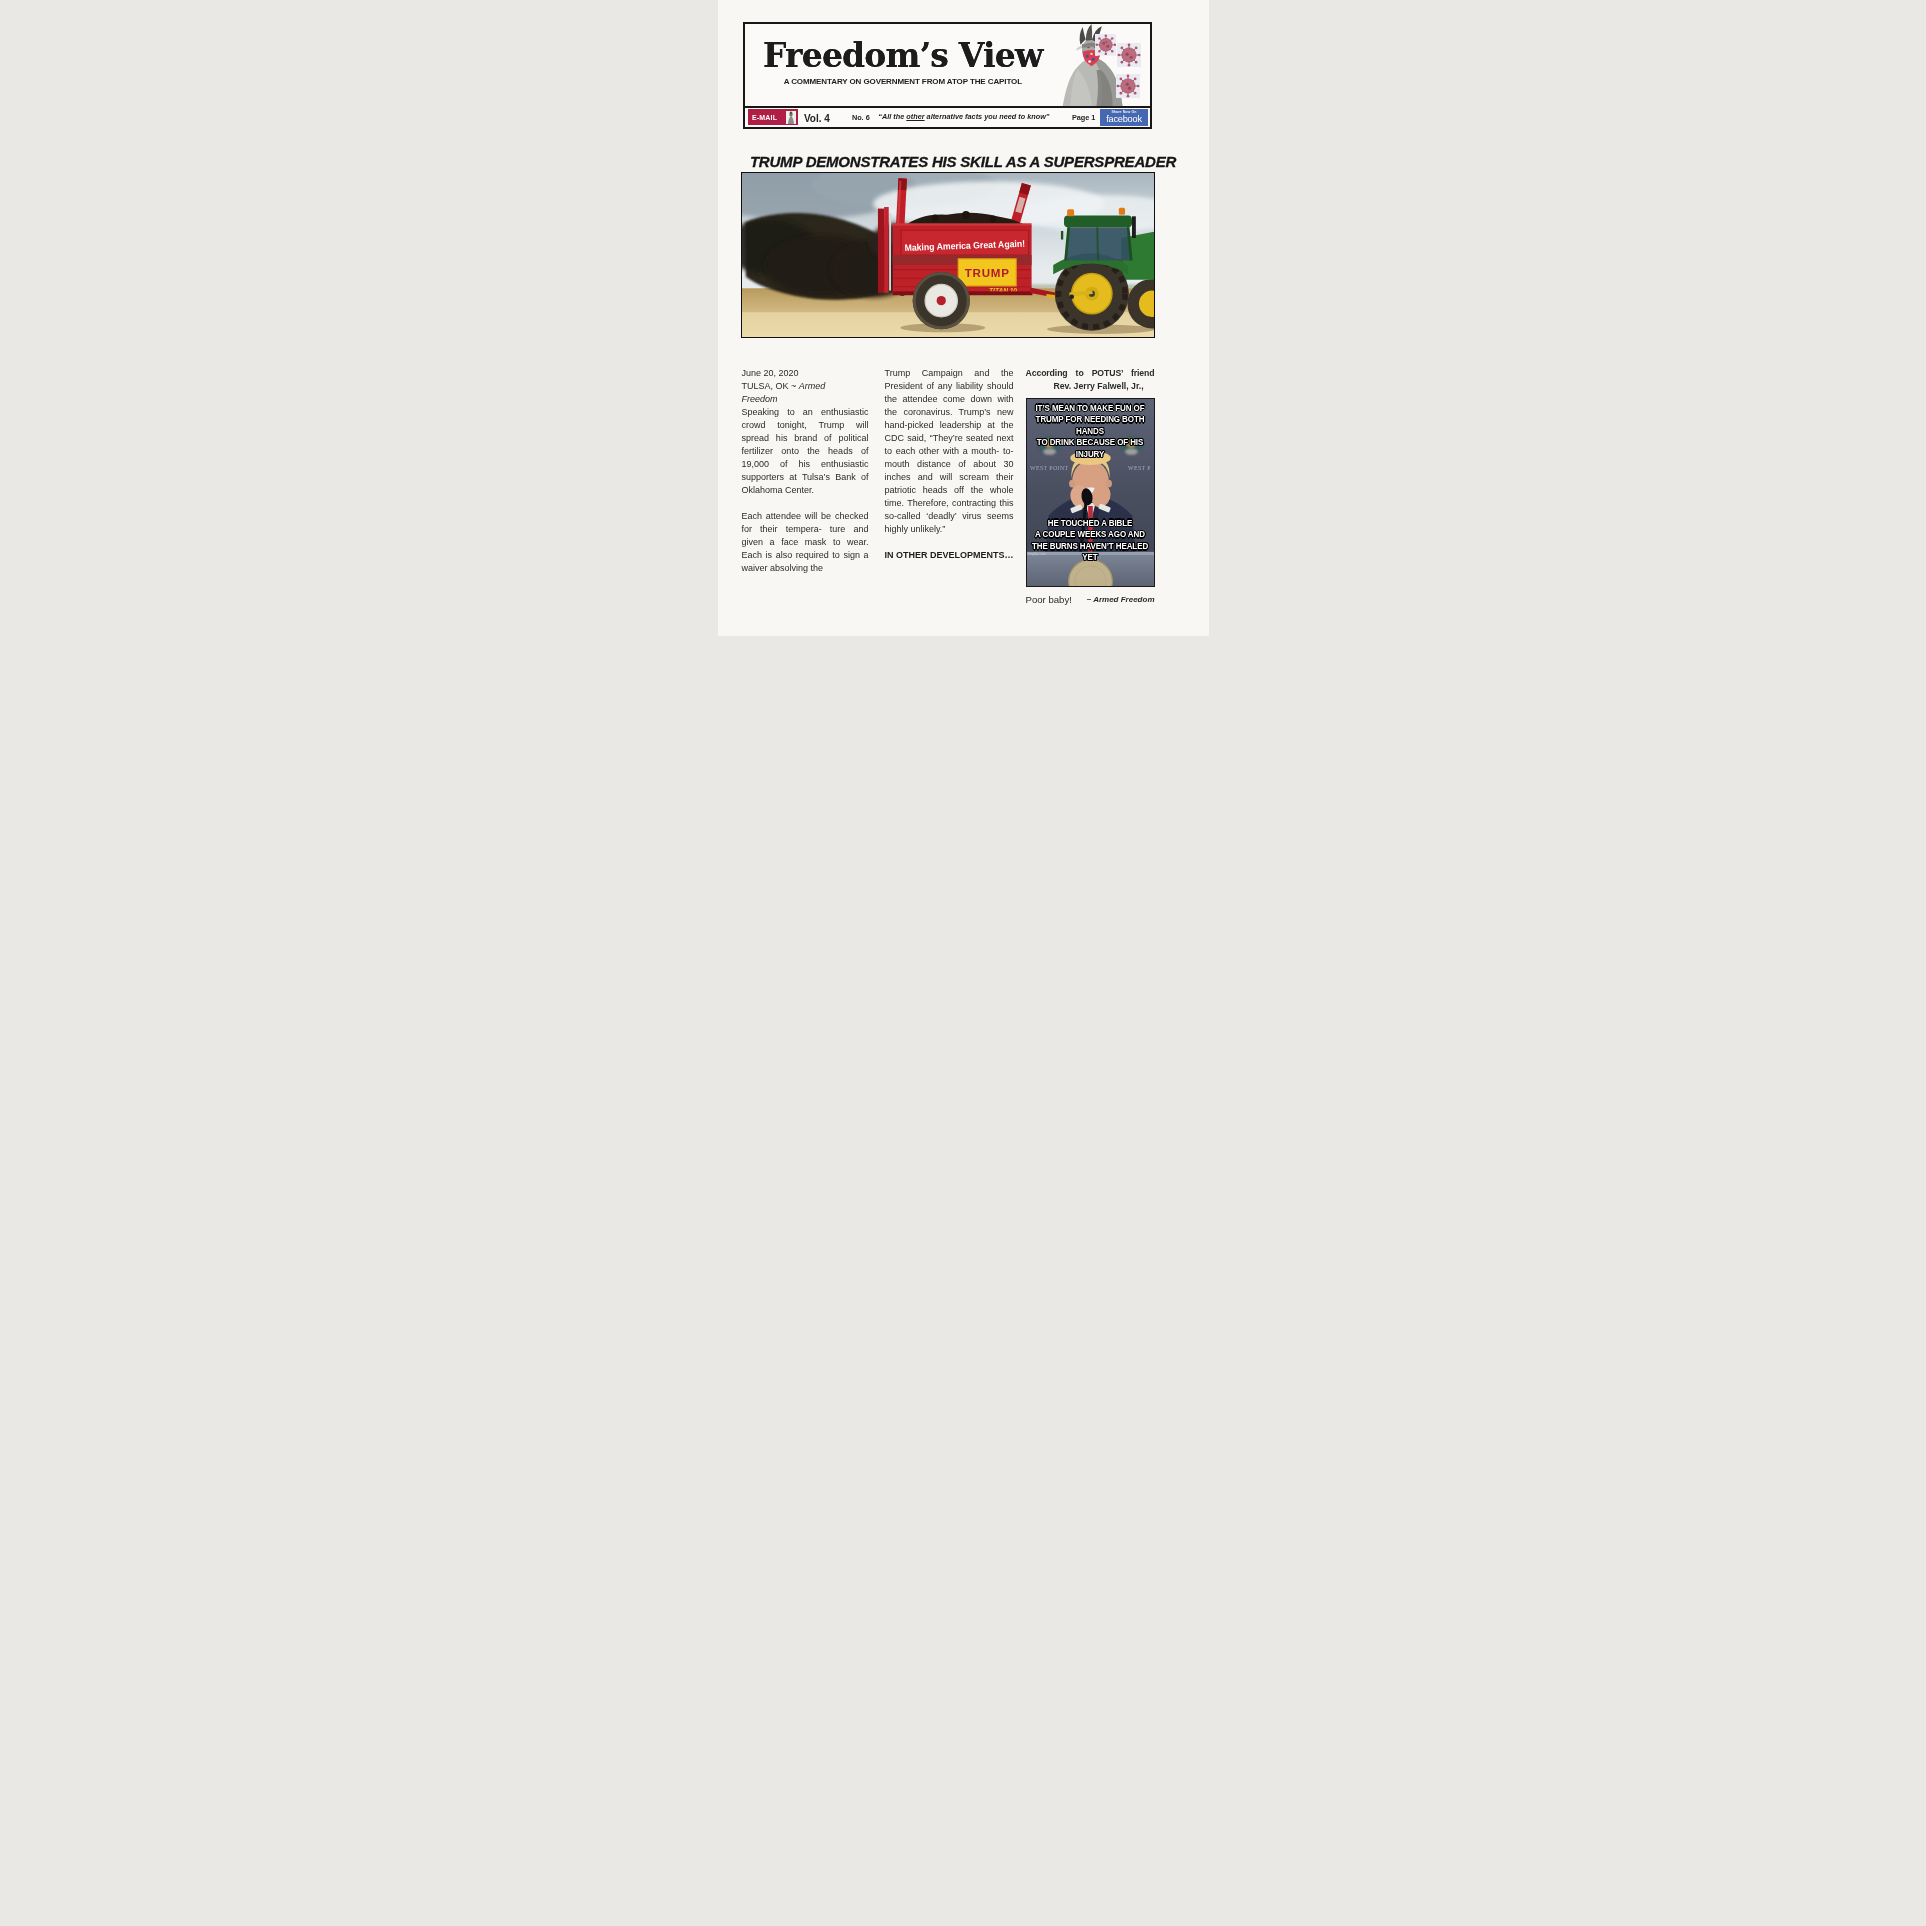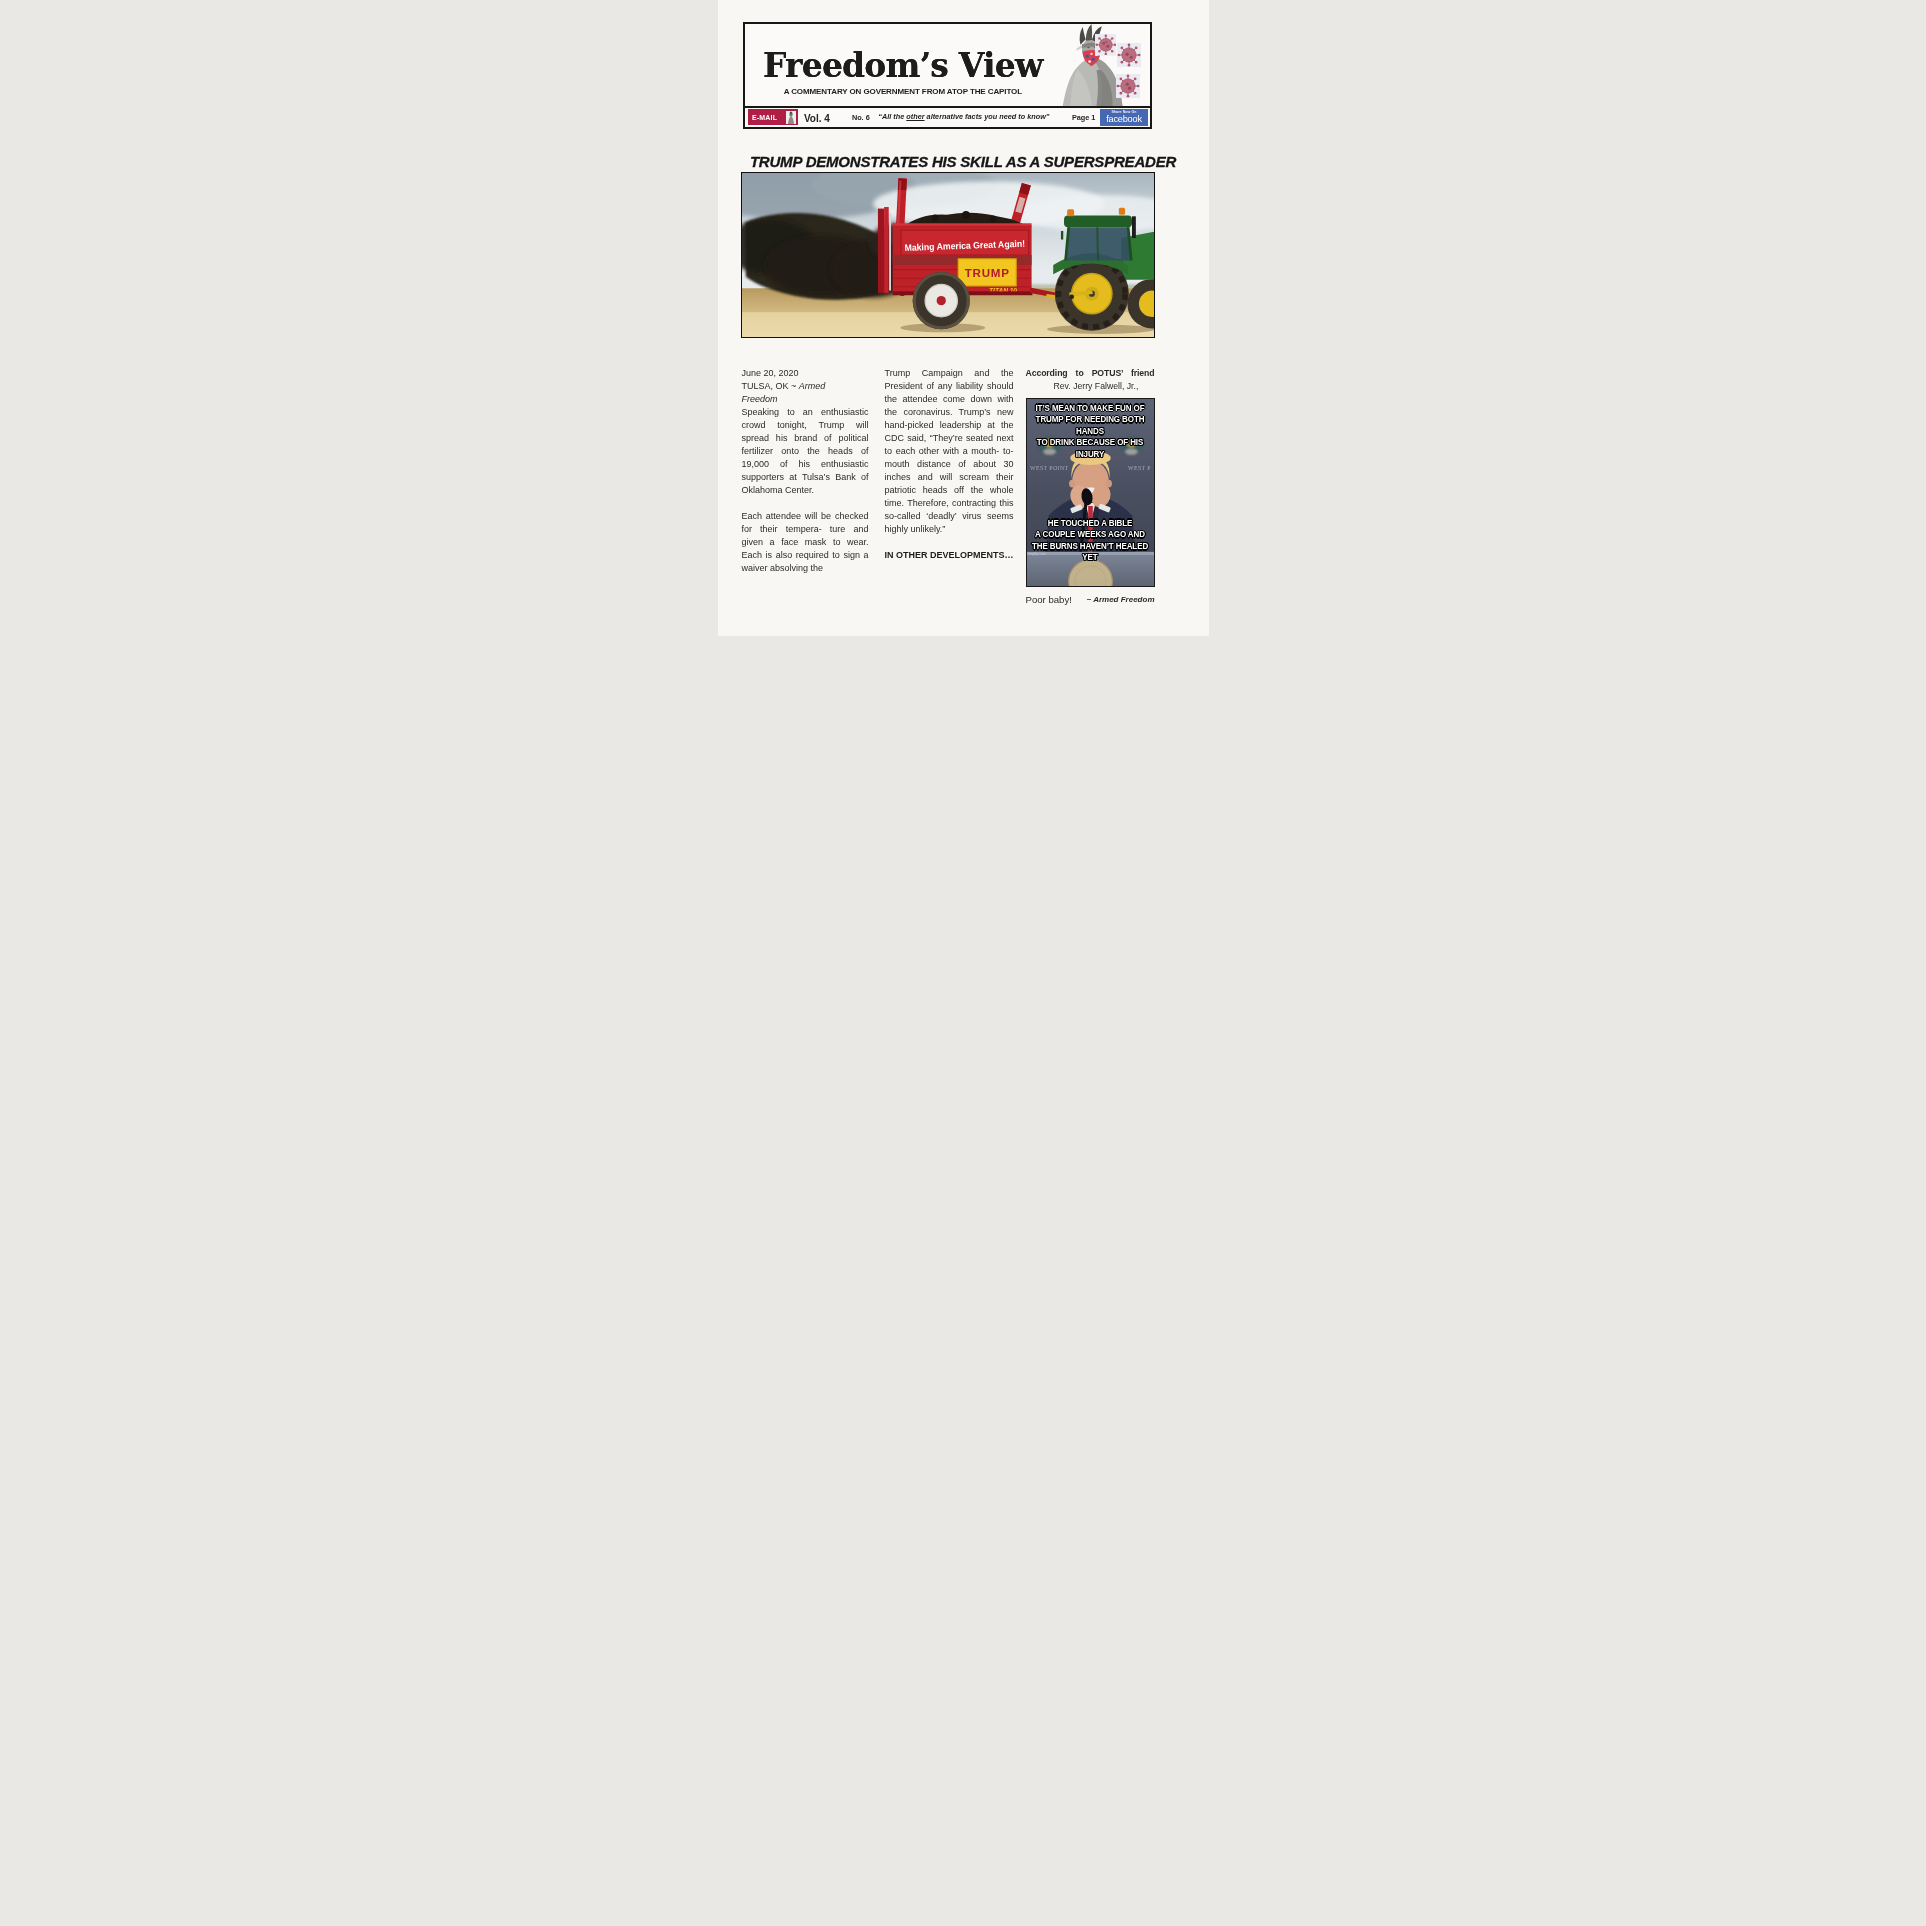--- a/index.html
+++ b/index.html
@@ -9,21 +9,21 @@
     font-family:"Liberation Sans", sans-serif; color:#262626;
   }
   
   .mast{
     position:absolute; left:25.4px; top:21.6px; width:405px;
     border:2.3px solid #171717; background:#fbfaf8;
   }
   .mast-main{position:relative; height:82px; overflow:hidden;}
   .mast-titles{position:absolute; left:0; top:0; width:78%; text-align:center;}
   .mast-title{
-    margin-top:24px; font-family:"DejaVu Serif", serif; font-weight:bold;
+    margin-top:14px; font-family:"DejaVu Serif", serif; font-weight:bold;
     font-size:33px; line-height:35px; color:#1c1c1c; letter-spacing:-0.8px;
     text-shadow:0 0 0.4px #1c1c1c;
   }
   .mast-sub{
     margin-top:4px; font-weight:bold; font-size:8px; letter-spacing:-0.1px; color:#1d1d1d;
   }
   .mast-url{
     margin-top:21px; font-weight:bold; font-size:7.3px; letter-spacing:1.5px; color:#232323;text-align:center;
   }
   .statue{position:absolute; right:22.3px; top:0; height:82px;}
@@ -69,21 +69,21 @@
   
   .col{position:absolute; top:367px; font-size:9px; line-height:13px; color:#2b2b2b;}
   .col p{margin:0; text-align:justify;}
   .col .gap{margin-top:13px;}
   .col1{left:24px;  width:127px;}
   .col2{left:167px; width:129px;}
   .col3{left:308px; width:129px;}
   .it{font-style:italic;}
   .bold{font-weight:bold; color:#1d1d1d;}
   .lead1{font-weight:bold; font-size:8.7px; text-align:justify; text-align-last:justify; letter-spacing:-0.1px;}
-  .lead2{font-weight:normal; font-size:8.7px; margin-bottom:4.6px;padding-left:28px;}
+  .lead2{font-weight:bold; font-size:8.7px; margin-bottom:4.6px;padding-left:28px;}
   
   .meme{
     position:relative; width:129px; height:189px; margin-top:4.6px;
     border:1.5px solid #1a1a1a; box-sizing:border-box; background:#4a4f60; overflow:hidden;
   }
   .meme svg{position:absolute; left:0; top:0; width:100%; height:100%;}
   .meme-text{
     position:absolute; left:0; width:100%; text-align:center;
     font-weight:bold; font-size:8px; line-height:10.8px; color:#fff;
     letter-spacing:-0.1px; transform:scaleY(1.08); transform-origin:top;

